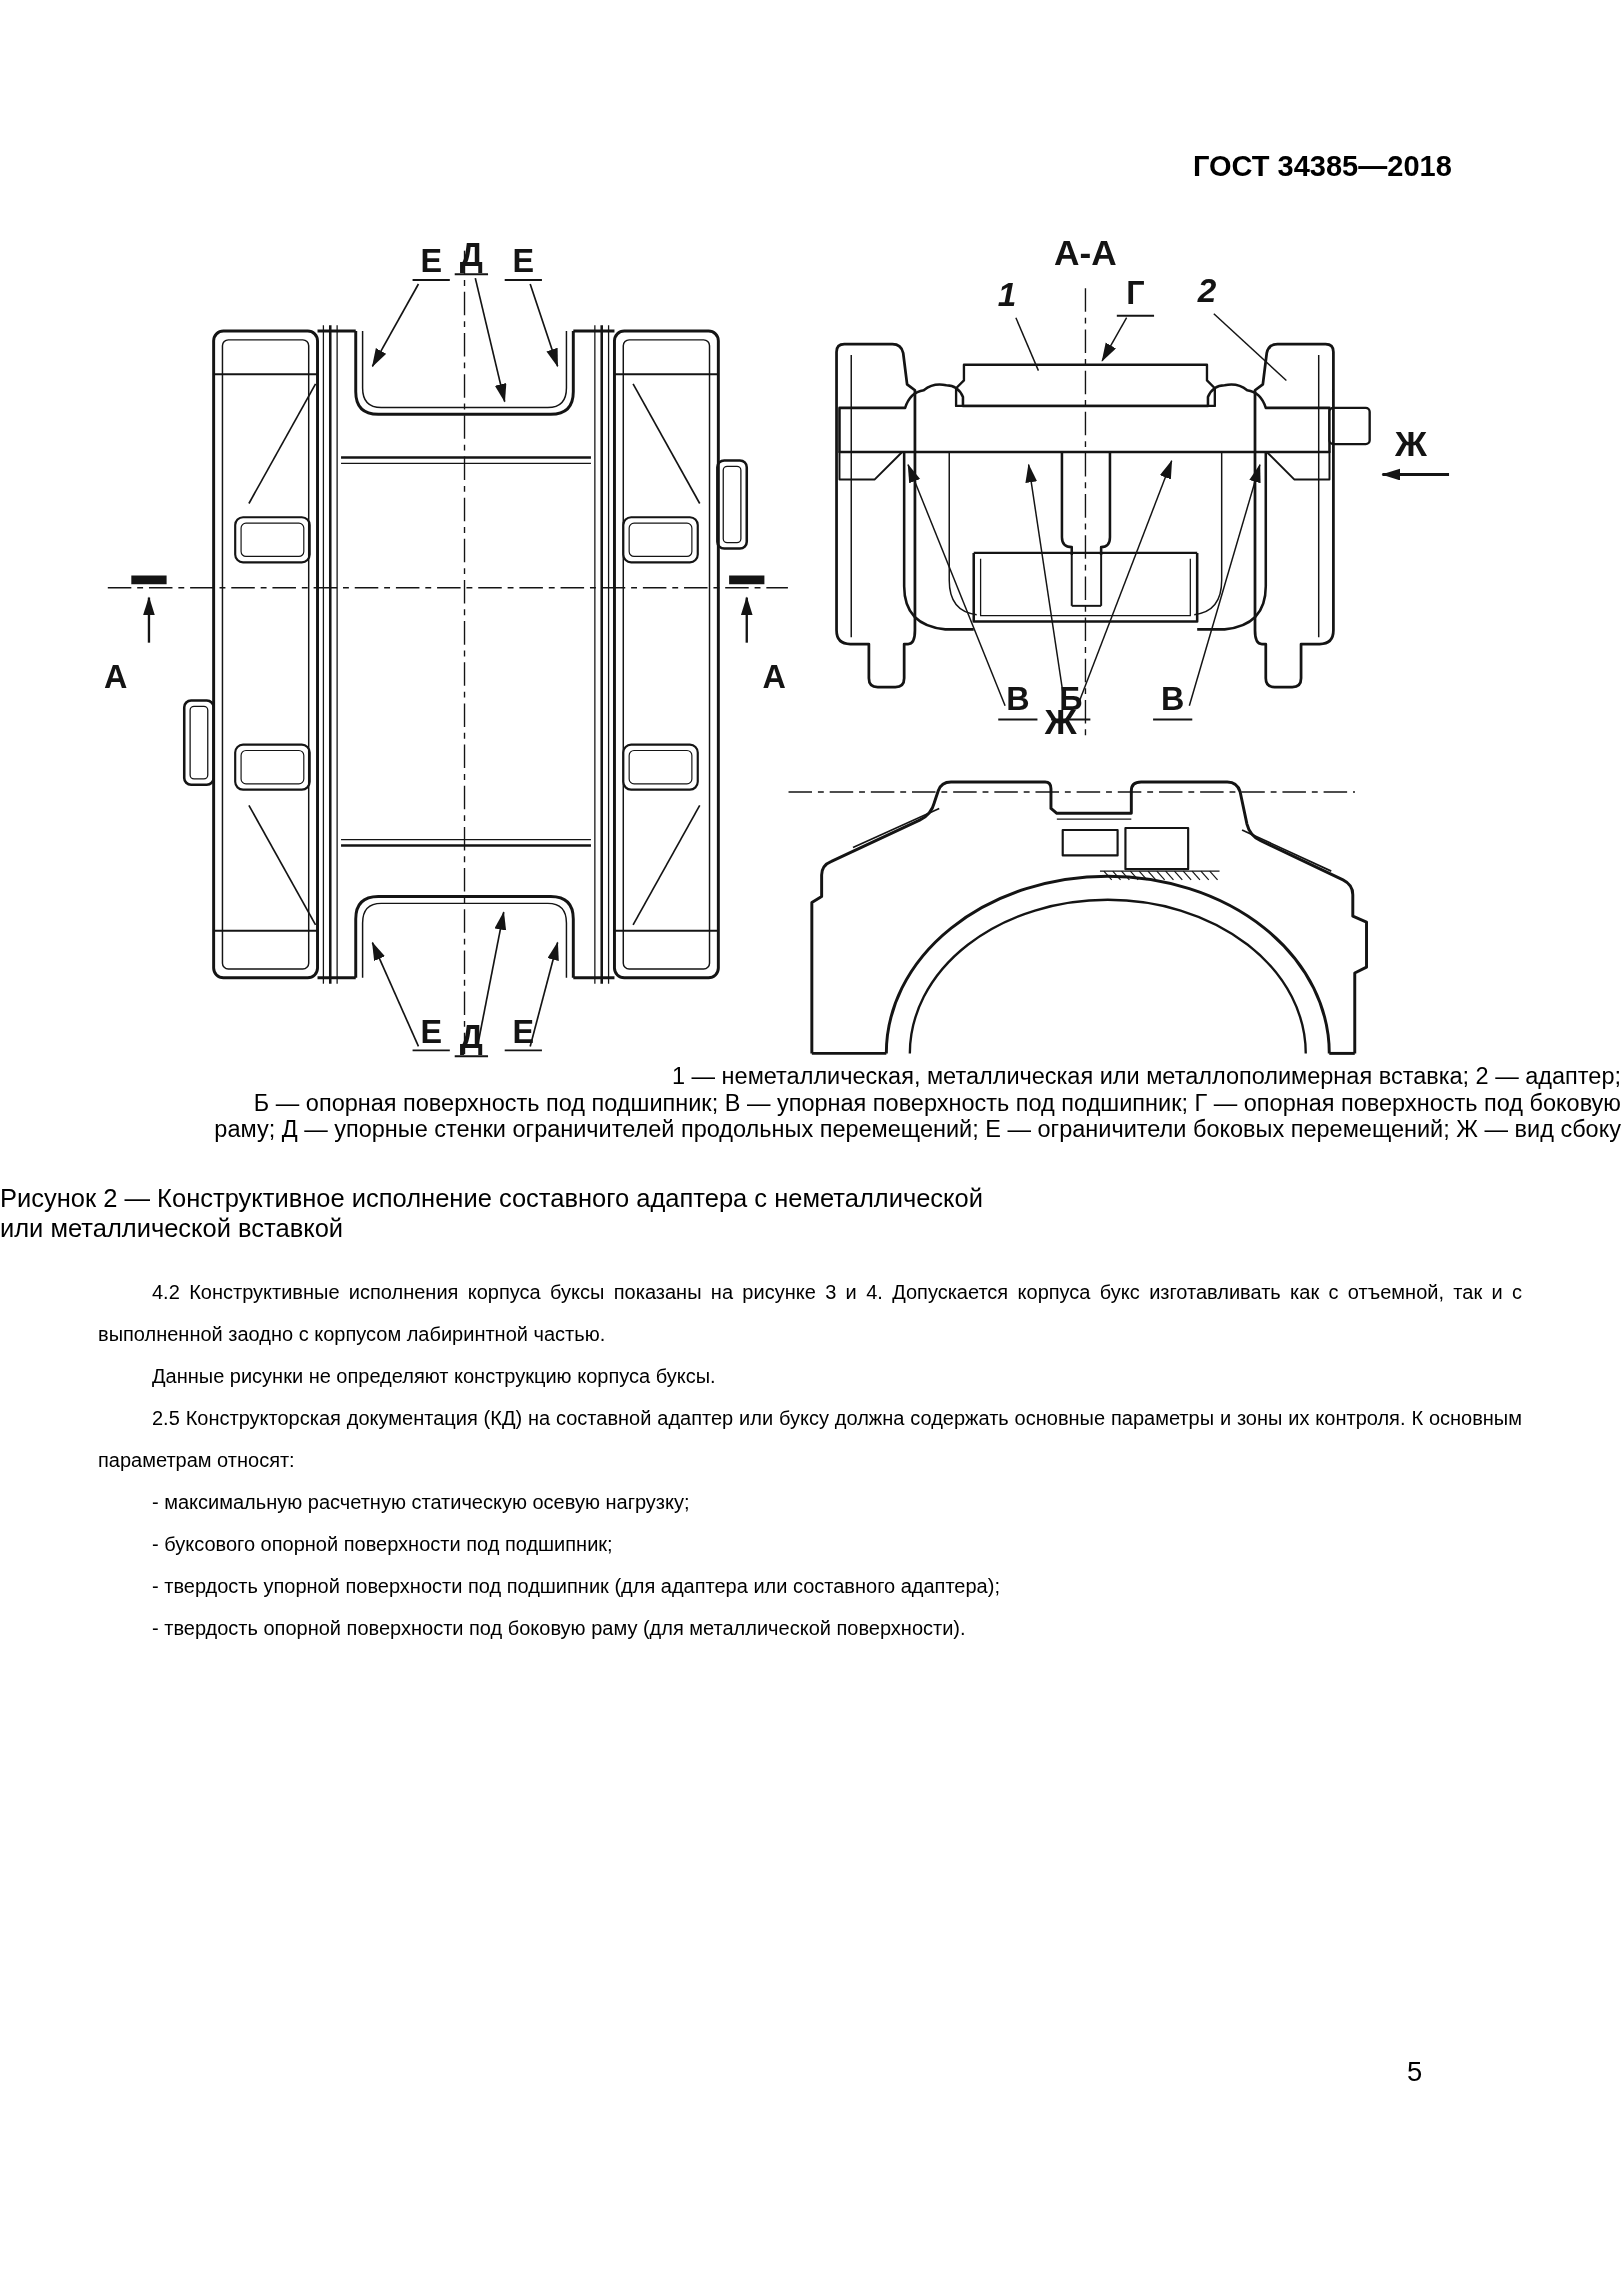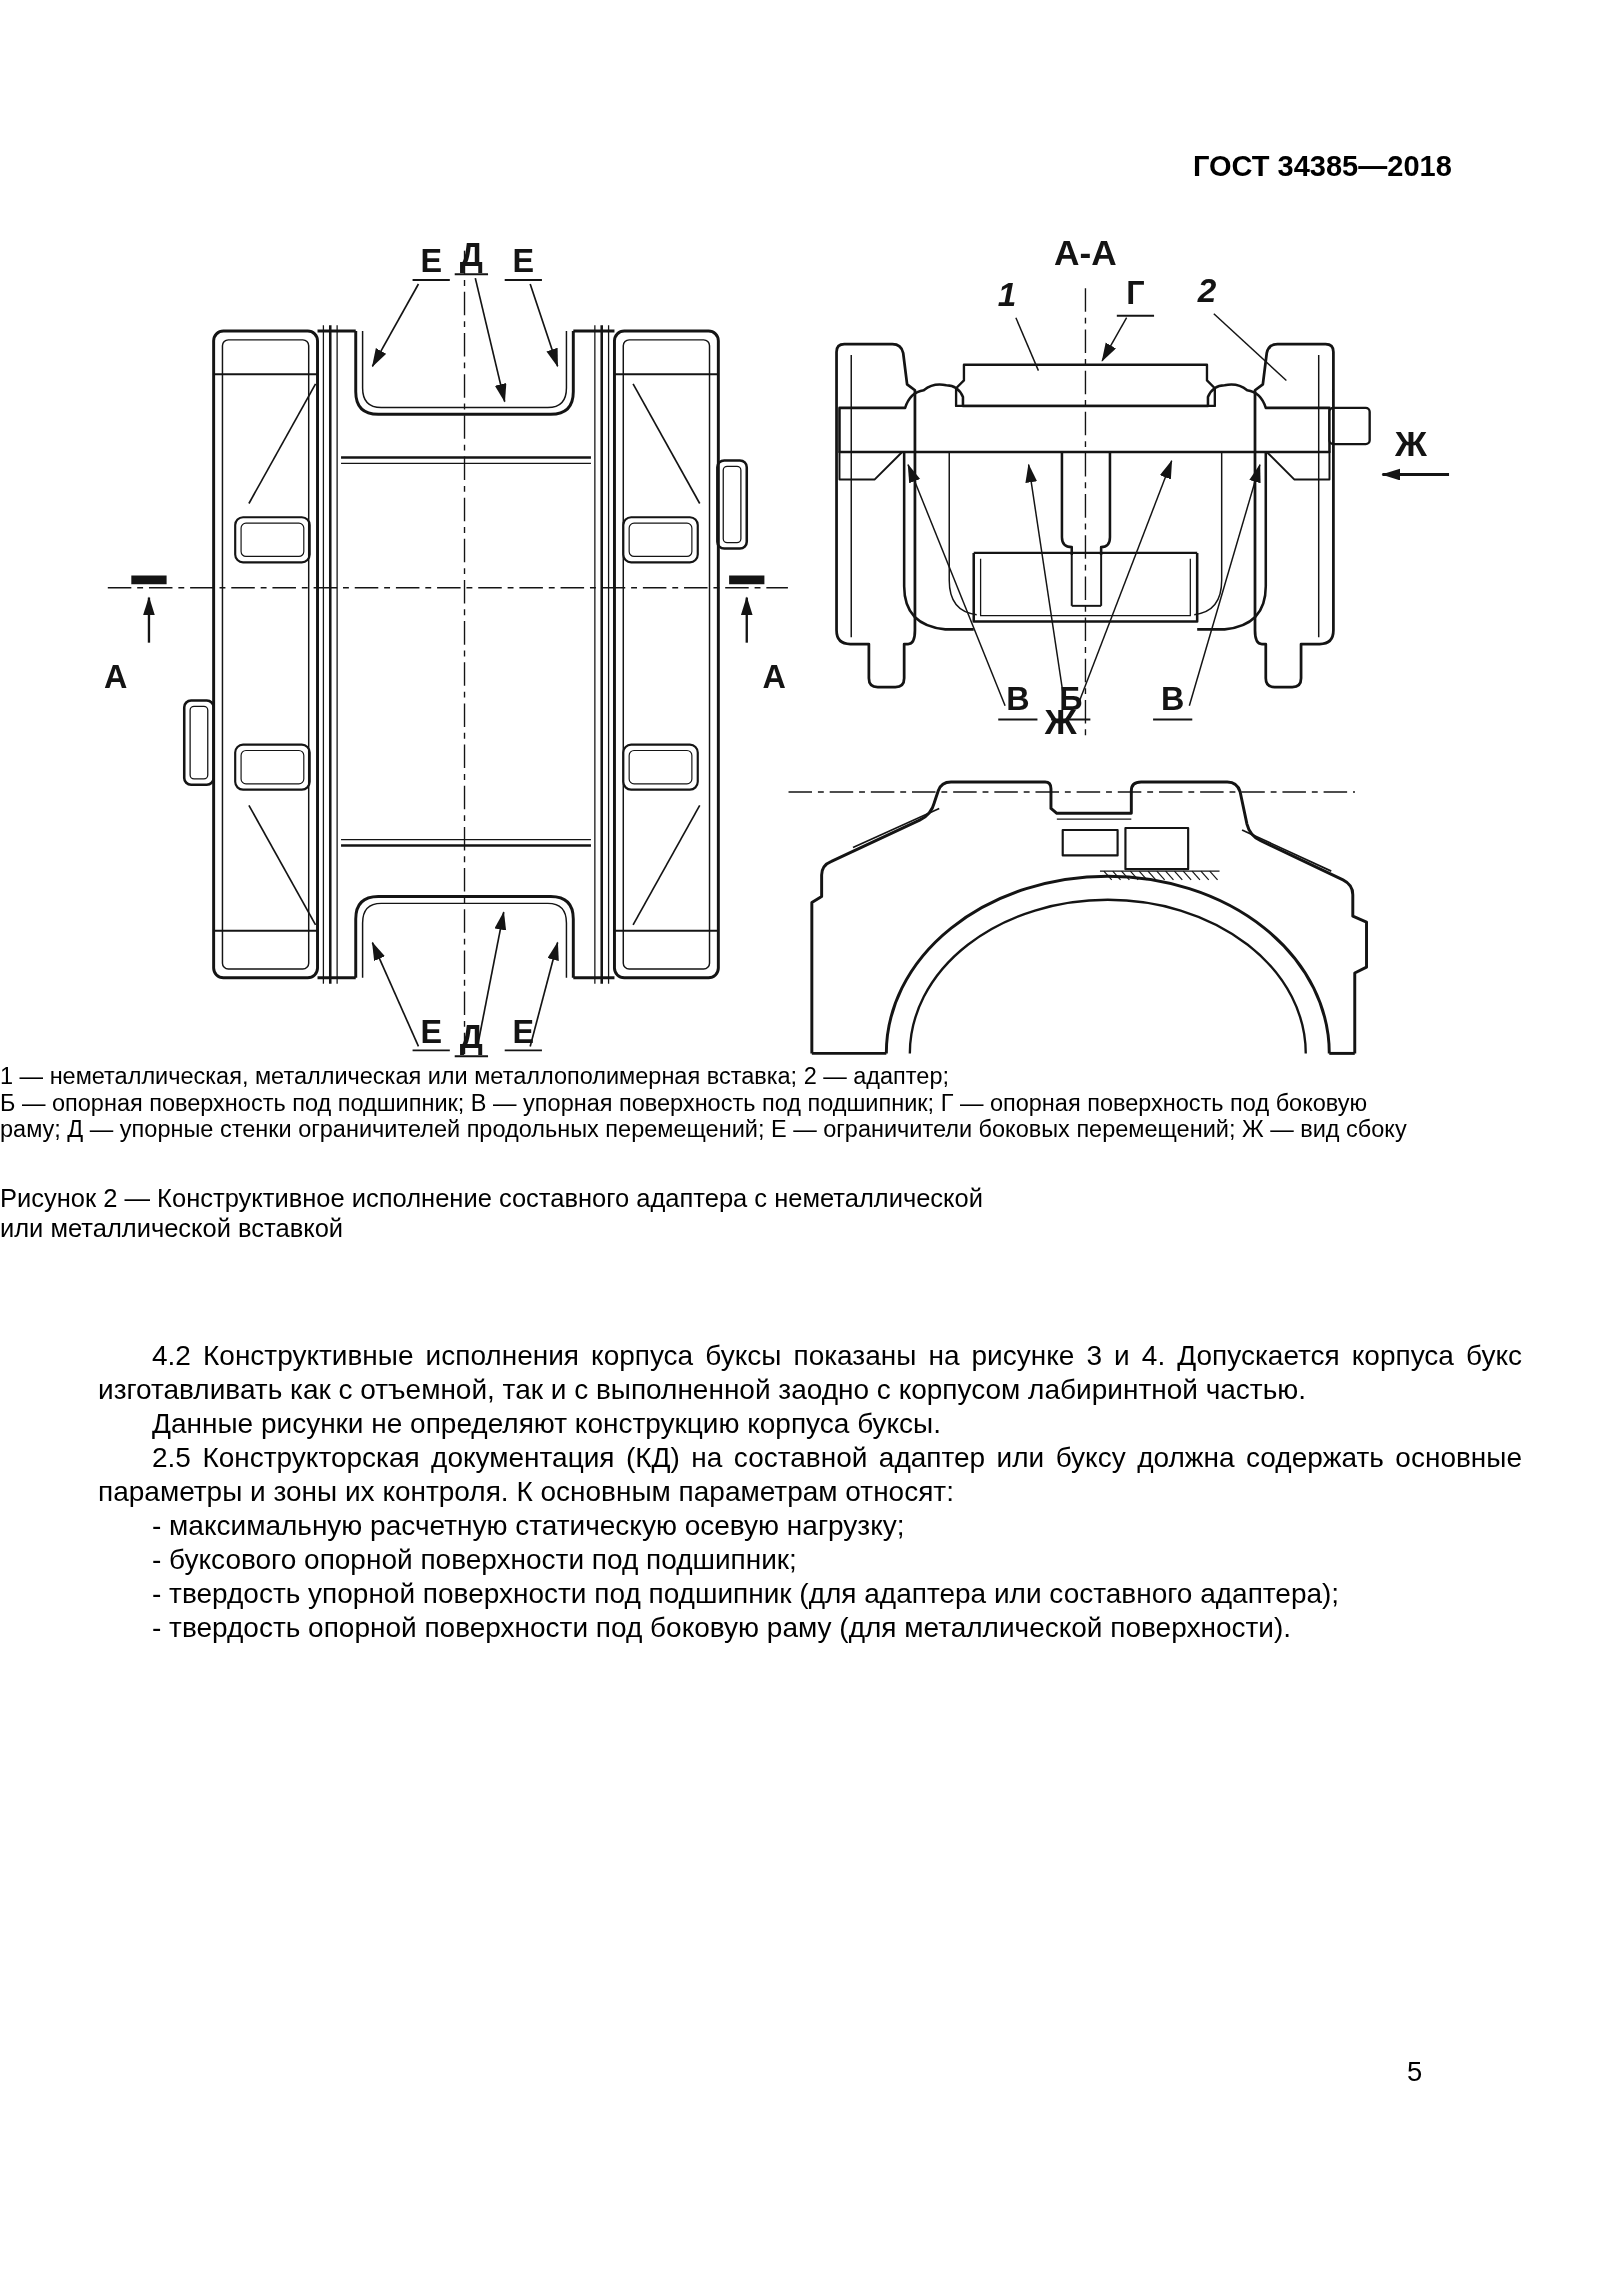--- a/index.html
+++ b/index.html
@@ -1,21 +1,21 @@
 <!DOCTYPE html>
 <html><head>
 <meta charset="utf-8">
 <style>
   html,body{margin:0;padding:0;background:#fff;}
   #page{position:relative;width:1621px;height:2293px;background:#ffffff;
         font-family:"Liberation Sans",sans-serif;color:#000;overflow:hidden;}
   .hdr{position:absolute;left:1193px;top:150px;width:255px;font-size:29px;font-weight:700;white-space:nowrap;text-align:center;}
-  .cap{position:absolute;left:0;top:1063px;width:1621px;text-align:left;font-size:23.5px;line-height:26.5px;}
+  .cap{position:absolute;left:0;top:1063px;width:1621px;text-align:right;font-size:23.5px;line-height:26.5px;}
   .figtitle{position:absolute;left:0;top:1183px;width:1621px;text-align:left;font-size:25.5px;line-height:30px;}
-  .bodytext{position:absolute;left:98px;top:1339px;width:1424px;font-size:28px;line-height:34px;text-align:justify;}
+  .bodytext{position:absolute;left:98px;top:1271px;width:1424px;font-size:20px;line-height:42px;text-align:justify;}
   .bodytext p{margin:0;text-indent:54px;}
   .pagenum{position:absolute;left:1392px;top:2056px;width:45px;text-align:center;font-size:27.4px;}
   svg{position:absolute;}
   #plan{left:88px;top:235px;}
   #section{left:765px;top:206px;}
   #side{left:755px;top:681px;}
   .s{stroke:#141414;fill:none;stroke-linejoin:round;}
   .fw{fill:#ffffff;}
   .w32{stroke-width:3}.w28{stroke-width:2.8}.w26{stroke-width:2.6}.w24{stroke-width:2.4}
   .w22{stroke-width:2.2}.w20{stroke-width:2}.w17{stroke-width:1.7}.w15{stroke-width:1.5}

